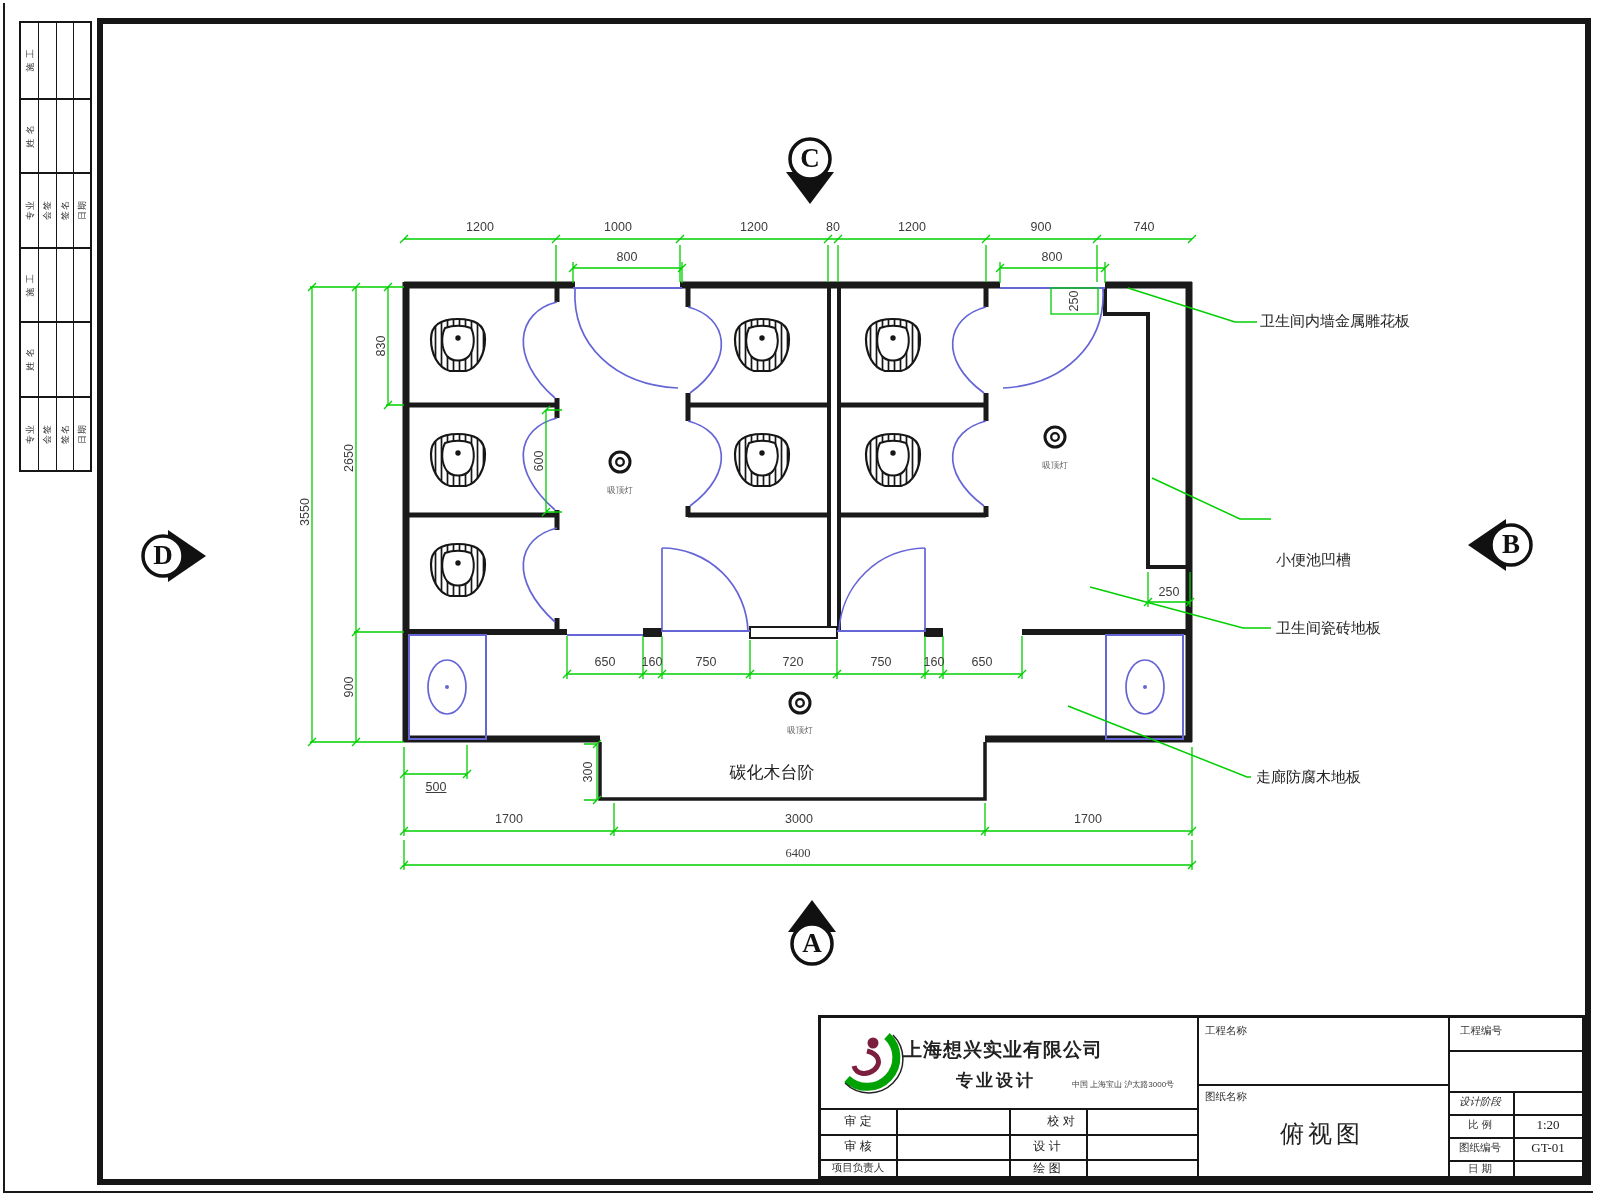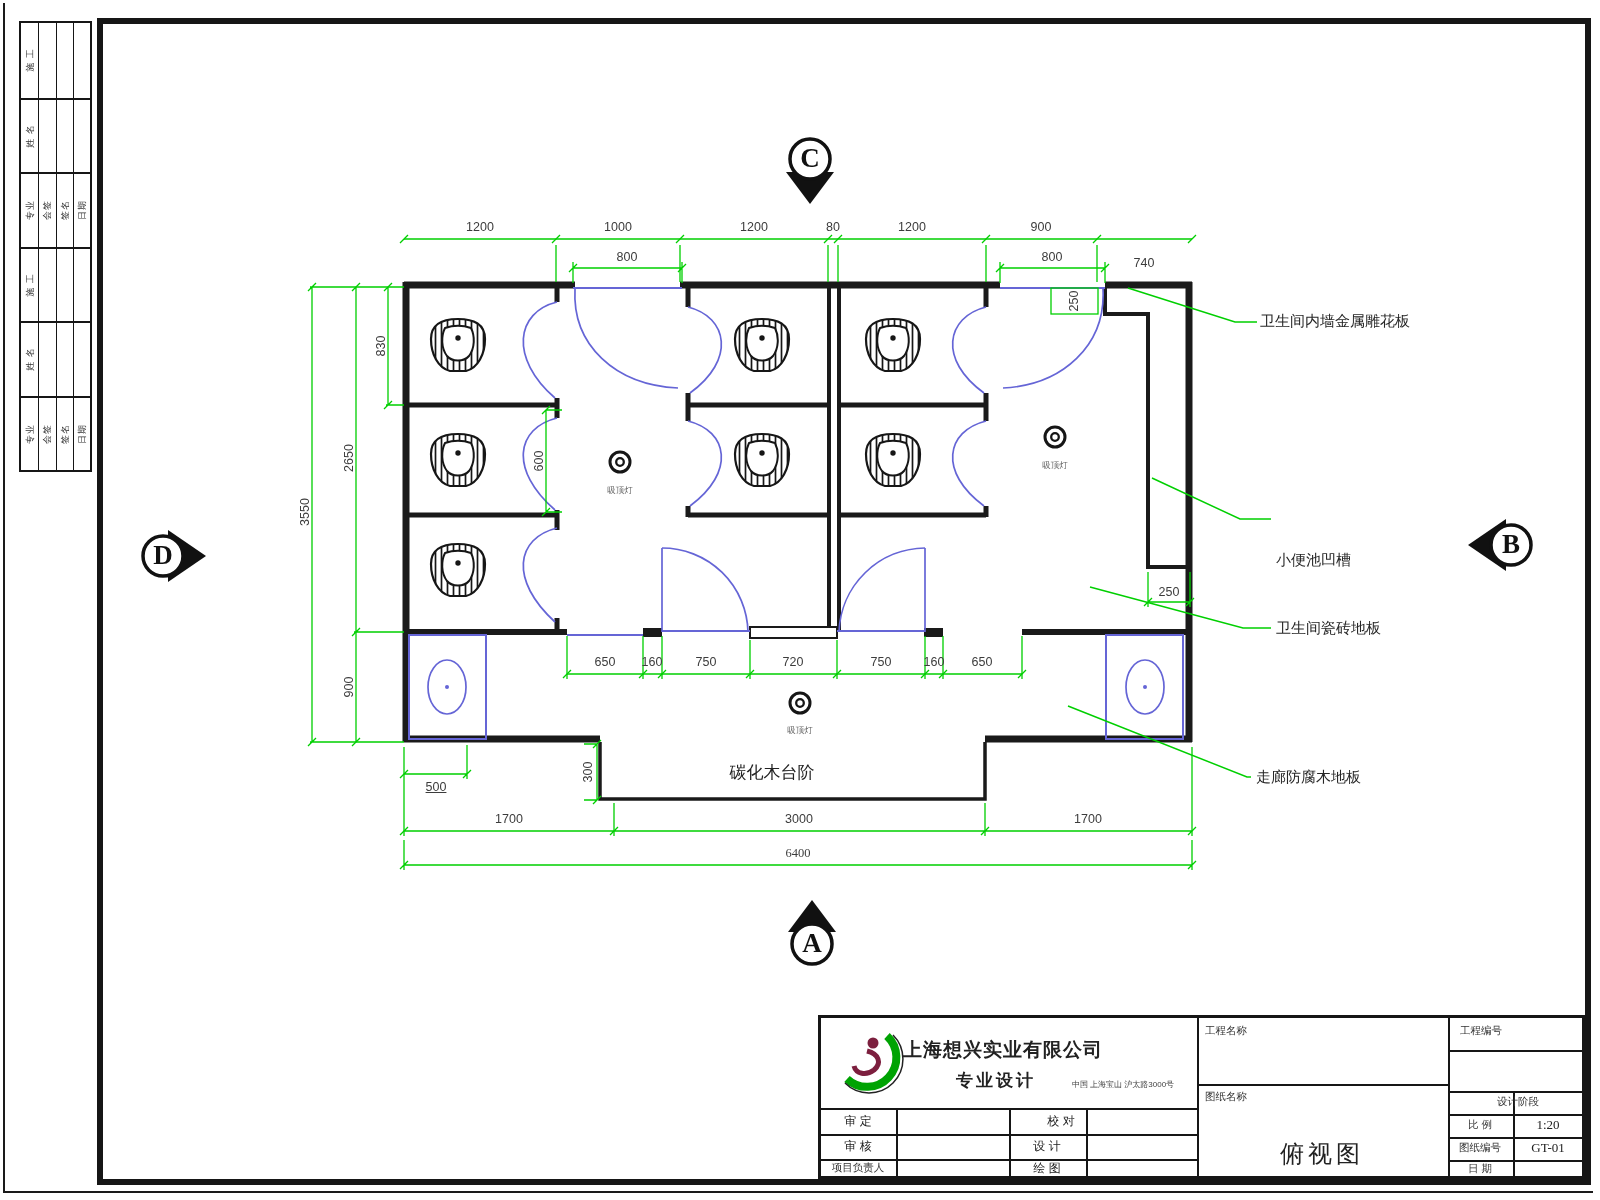--- a/index.html
+++ b/index.html
@@ -235,21 +235,21 @@
   <span class="compass-letter" style="left:812px; top:945px;">A</span>
   <span class="compass-letter" style="left:163px; top:557px;">D</span>
   <span class="compass-letter" style="left:1511px; top:546px;">B</span>
 
   <span class="t" style="left:480px; top:227px;">1200</span>
   <span class="t" style="left:618px; top:227px;">1000</span>
   <span class="t" style="left:754px; top:227px;">1200</span>
   <span class="t" style="left:833px; top:227px;">80</span>
   <span class="t" style="left:912px; top:227px;">1200</span>
   <span class="t" style="left:1041px; top:227px;">900</span>
-  <span class="t" style="left:1144px; top:227px;margin-top:36px;">740</span>
+  <span class="t" style="left:1144px; top:227px;">740</span>
   <span class="t" style="left:627px; top:257px;">800</span>
   <span class="t" style="left:1052px; top:257px;">800</span>
   <span class="t tv" style="left:1074px; top:301px;">250</span>
   <span class="t" style="left:1169px; top:592px;">250</span>
 
   <span class="t tv" style="left:381px; top:346px;">830</span>
   <span class="t tv" style="left:349px; top:458px;">2650</span>
   <span class="t tv" style="left:305px; top:512px;">3550</span>
   <span class="t tv" style="left:349px; top:687px;">900</span>
   <span class="t tv" style="left:539px; top:461px;">600</span>
@@ -310,24 +310,24 @@
 
     <span class="tbt" style="left:37px; top:103px;">审 定</span>
     <span class="tbt" style="left:37px; top:128px;">审 核</span>
     <span class="tbt small" style="left:37px; top:150px;">项目负责人</span>
     <span class="tbt" style="left:240px; top:103px;">校 对</span>
     <span class="tbt" style="left:226px; top:128px;">设 计</span>
     <span class="tbt" style="left:226px; top:150px;">绘 图</span>
 
     <span class="tbt small" style="left:405px; top:13px;">工程名称</span>
     <span class="tbt small" style="left:405px; top:79px;">图纸名称</span>
-    <span class="tbt dtitle" style="left:501px; top:136px;">俯视图</span>
+    <span class="tbt dtitle" style="left:501px; top:116px;">俯视图</span>
 
     <span class="tbt small" style="left:660px; top:13px;">工程编号</span>
-    <span class="tbt small" style="left:697px; top:84px;">设计阶段</span>
+    <span class="tbt small" style="left:659px; top:84px;font-style:italic;">设计阶段</span>
     <span class="tbt small" style="left:659px; top:107px;">比 例</span>
     <span class="tbt val" style="left:727px; top:107px;">1:20</span>
     <span class="tbt small" style="left:659px; top:130px;">图纸编号</span>
     <span class="tbt val" style="left:727px; top:130px;">GT-01</span>
     <span class="tbt small" style="left:659px; top:151px;">日 期</span>
   </div>
 
 </div>
 
 </body></html>

